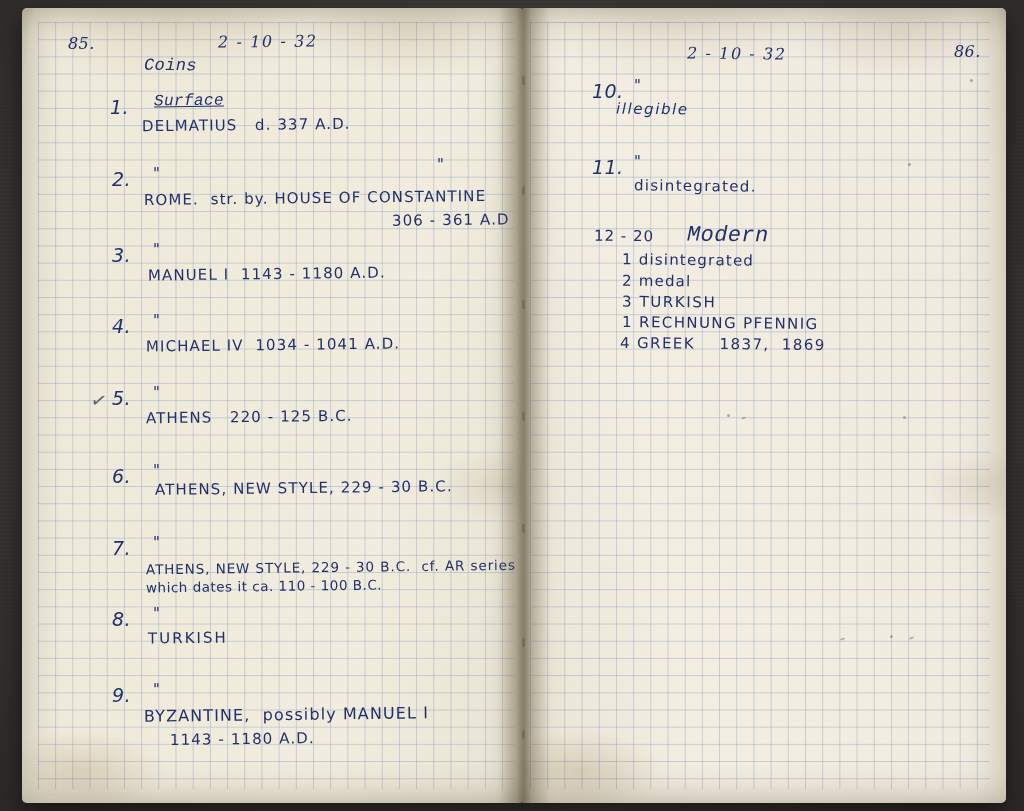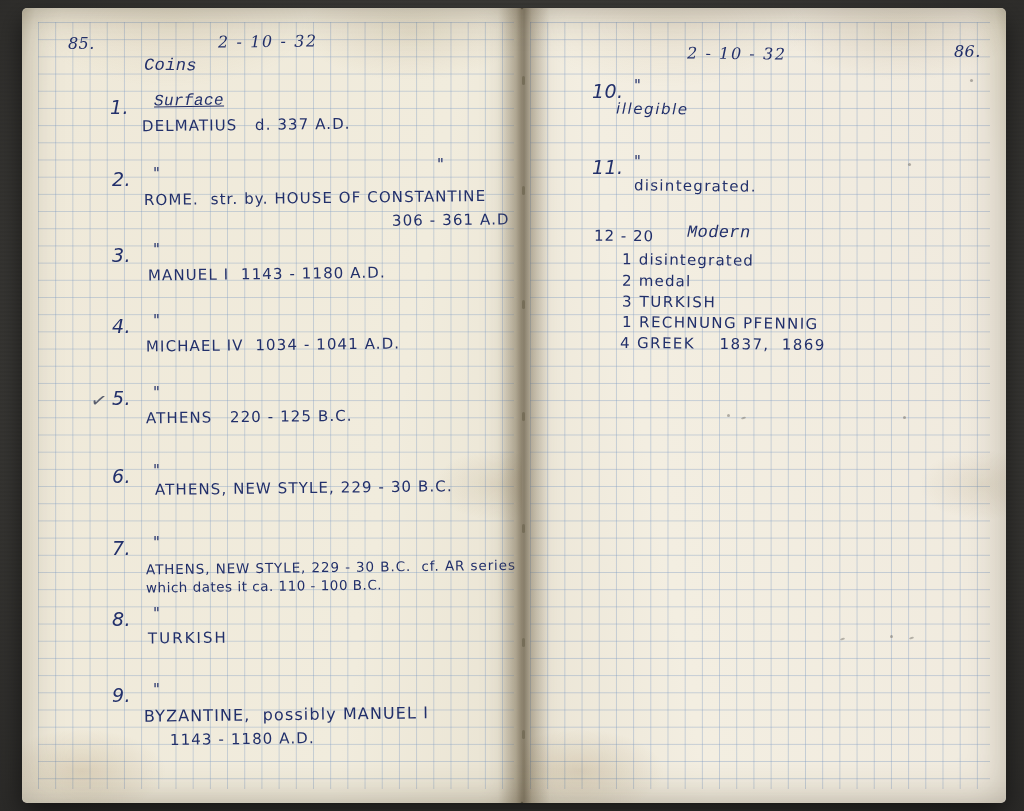--- a/index.html
+++ b/index.html
@@ -247,21 +247,21 @@
 
       <div class="ink num" style="left:70px; top:72px;">10.</div>
       <div class="ink ditto" style="left:112px; top:69px;">"</div>
       <div class="ink caps tilt3" style="left:94px; top:92px; letter-spacing:1.6px;font-style:italic;">illegible</div>
 
       <div class="ink num" style="left:70px; top:148px;">11.</div>
       <div class="ink ditto" style="left:112px; top:145px;">"</div>
       <div class="ink caps tilt3" style="left:112px; top:169px; letter-spacing:1.3px;">disintegrated.</div>
 
       <div class="ink caps tilt3" style="left:72px; top:219px; letter-spacing:1px;">12 - 20</div>
-      <div class="ink cursive tilt3" style="left:165px; top:215px; font-size:17px;">Modern</div>
+      <div class="ink cursive tilt3" style="left:165px; top:215px; font-size:22px;">Modern</div>
 
       <div class="ink caps tilt3" style="left:100px; top:243px; letter-spacing:1.2px;">1 disintegrated</div>
       <div class="ink caps tilt3" style="left:100px; top:264px; letter-spacing:1.2px;">2 medal</div>
       <div class="ink caps tilt3" style="left:100px; top:285px; letter-spacing:1.6px;">3 TURKISH</div>
       <div class="ink caps tilt3" style="left:100px; top:306px; letter-spacing:1.4px;">1 RECHNUNG PFENNIG</div>
       <div class="ink caps tilt3" style="left:98px; top:327px; letter-spacing:1.4px;">4 GREEK    1837,  1869</div>
 
       <div class="speck" style="left:205px; top:406px;"></div>
       <div class="speck b" style="left:219px; top:409px;"></div>
       <div class="speck" style="left:381px; top:408px;"></div>

